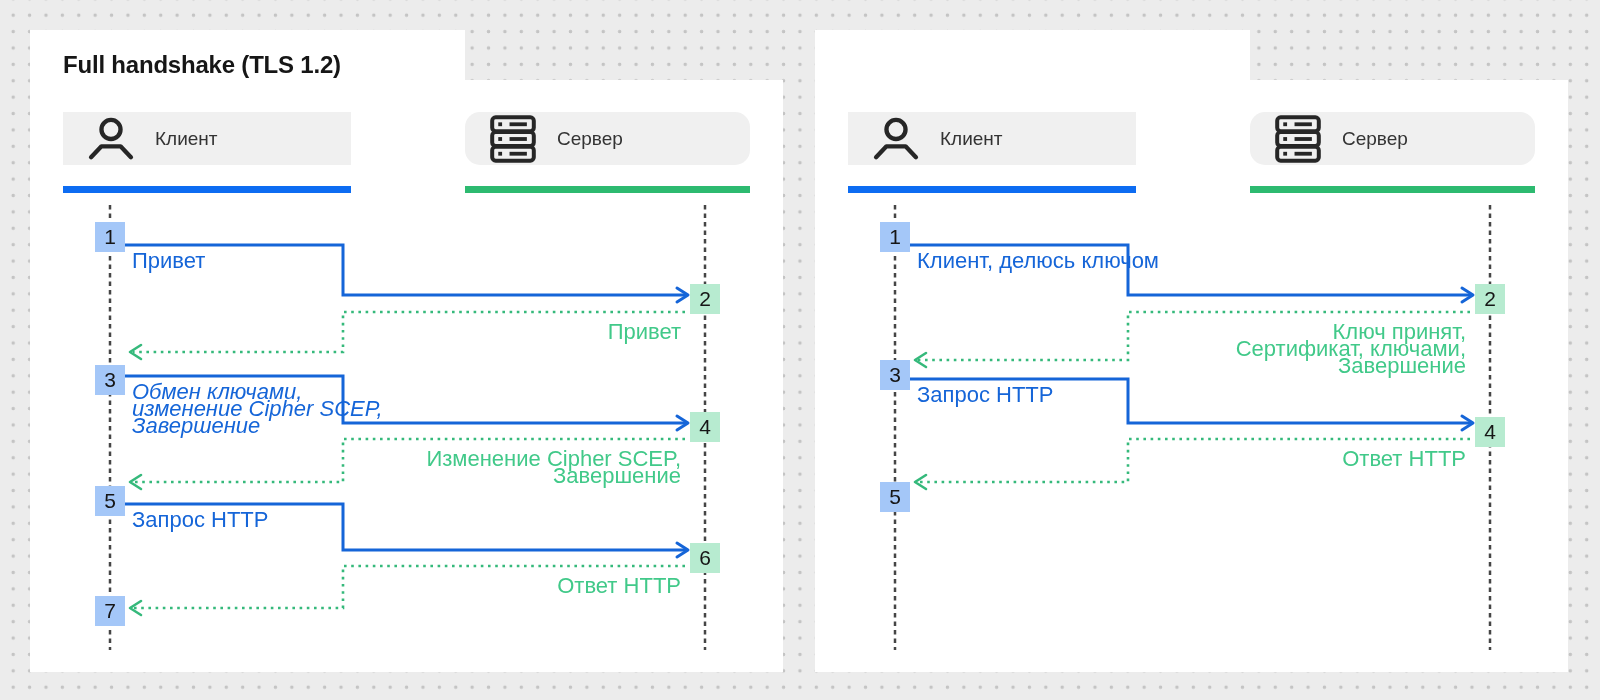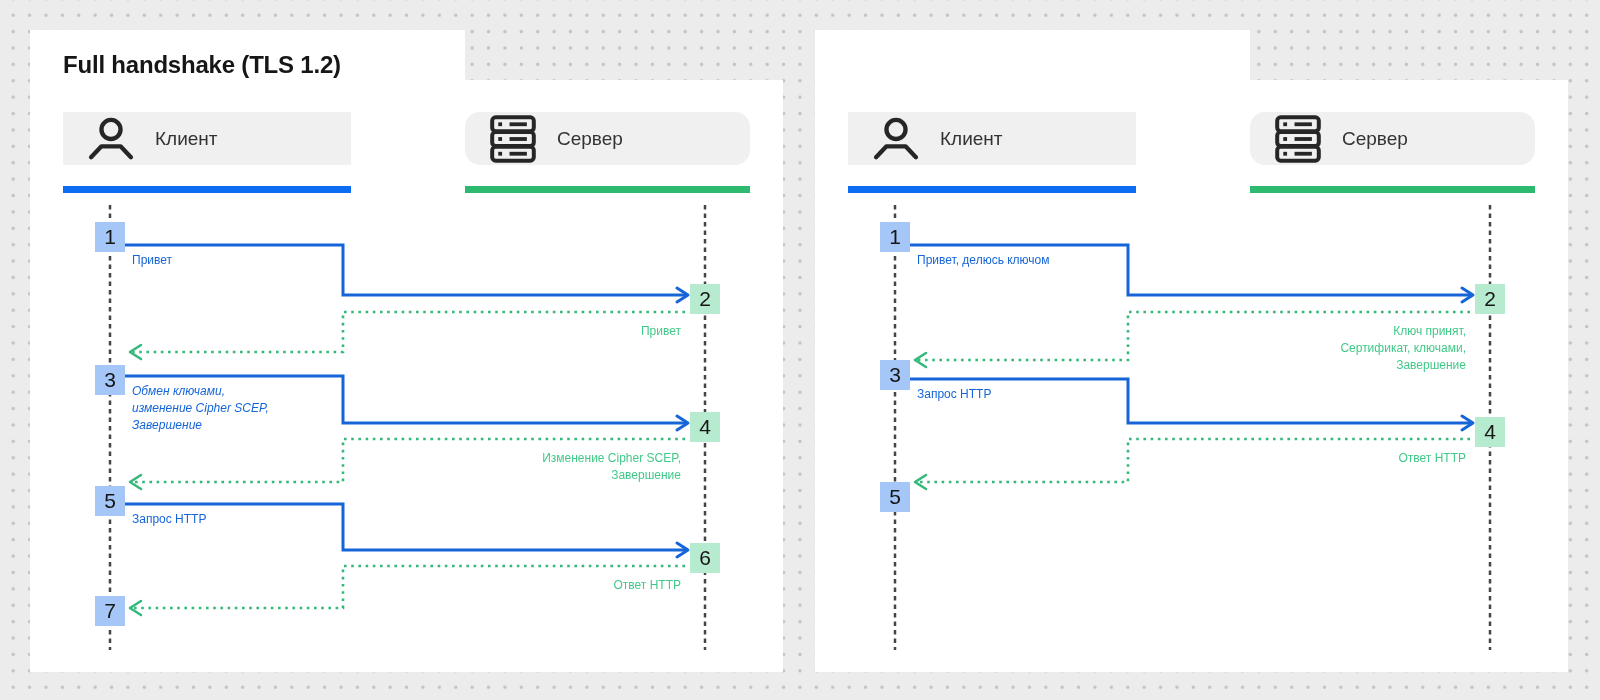--- a/index.html
+++ b/index.html
@@ -25,21 +25,21 @@
   .actor-label{margin-left:18px;font-size:19px;color:var(--actor-label-color,#333);}
   .bar{position:absolute;top:156px;height:7px;z-index:2;}
   .bar.client-bar{left:33px;width:288px;background:var(--client-accent,#0d6cf2);}
   .bar.server-bar{left:435px;width:285px;background:var(--server-accent,#2dba70);}
   .stage{position:absolute;left:0;top:0;width:753px;height:642px;z-index:3;}
   .stage svg{position:absolute;left:0;top:0;}
   .badge{position:absolute;width:30px;height:30px;display:flex;align-items:center;justify-content:center;
          font-size:21px;font-weight:500;color:var(--badge-text,#161616);}
   .badge.client{background:var(--badge-client-bg,#a4c7f8);}
   .badge.server{background:var(--badge-server-bg,#b7ebd0);}
-  .msg-label{position:absolute;font-size:12px;line-height:17px;white-space:pre;}
+  .msg-label{position:absolute;font-size:22px;line-height:17px;white-space:pre;}
   .msg-label.req{left:102px;color:var(--request-color,#1565d8);text-align:left;}
   .msg-label.res{right:102px;color:var(--response-text,#41c989);text-align:right;}
   .icon path,.icon circle,.icon rect.frame{stroke:var(--icon-color,#262626);}
   .icon .fillbit{fill:var(--icon-color,#262626);}
 </style>
 </head>
 <body>
 
 <div class="canvas">
 
@@ -169,21 +169,21 @@
           <g>
             <path d="M655 409 H313 V452 H103" fill="none" stroke="#35b97b" stroke-width="2.6" stroke-dasharray="2.6 4.6"></path>
             <path d="M111 445 L100 452 L111 459" fill="none" stroke="#35b97b" stroke-width="2.6" stroke-linecap="round" stroke-linejoin="round"></path>
           </g>
         </svg>
         <div class="badge client" style="left: 65px; top: 192px;">1</div>
         <div class="badge server" style="left: 660px; top: 254px;">2</div>
         <div class="badge client" style="left: 65px; top: 330px;">3</div>
         <div class="badge server" style="left: 660px; top: 387px;">4</div>
         <div class="badge client" style="left: 65px; top: 452px;">5</div>
-        <div class="msg-label req" style="top: 222px;">Привет, делюсь ключом</div>
+        <div class="msg-label req" style="top: 222px;">Клиент, делюсь ключом</div>
         <div class="msg-label res" style="top: 293px;">Ключ принят,
 Сертификат, ключами,
 Завершение</div>
         <div class="msg-label req" style="top: 356px;">Запрос HTTP</div>
         <div class="msg-label res" style="top: 420px;">Ответ HTTP</div>
       </div>
   </div>
 
 </div>
 

